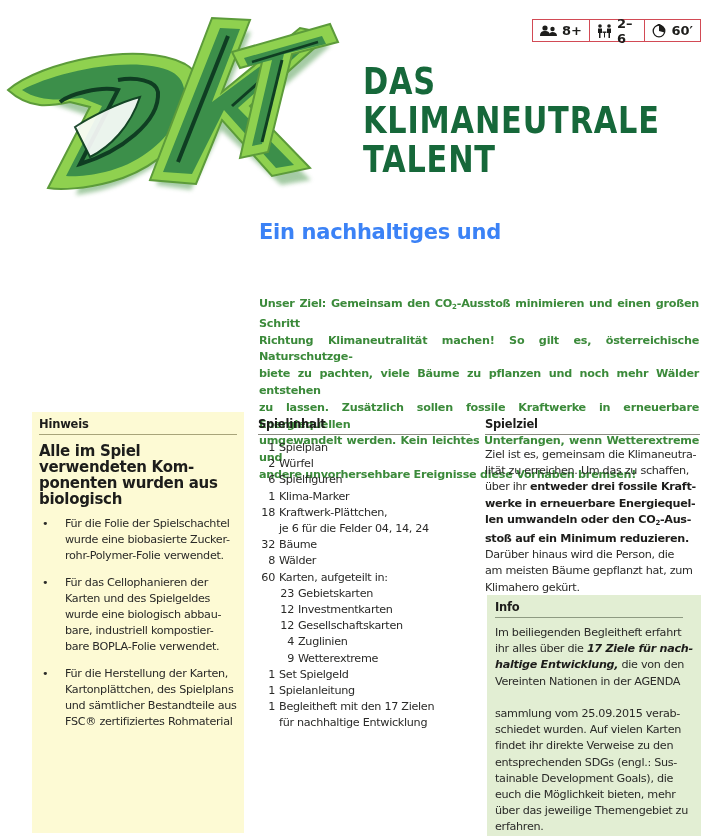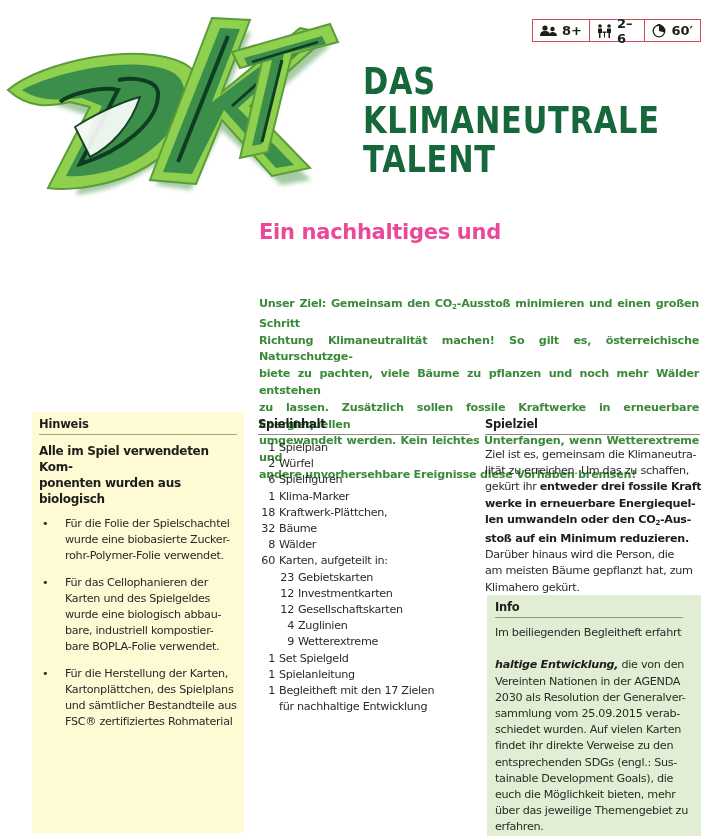--- a/index.html
+++ b/index.html
@@ -13,35 +13,35 @@
     .badges { position: absolute; left: 532px; top: 19px; height: 23px; display: flex; border: 1px solid #d24a55; }
     .badge { display: flex; align-items: center; justify-content: center; gap: 5px; padding: 0 7px; height: 100%; font-family: "DejaVu Sans", sans-serif; font-weight: bold; font-size: 13px; color: #1d1d1b; border-right: 1px solid #d24a55; }
     .badge:last-child { border-right: none; }
     .badge svg { display: block; }
 
     
     .title { position: absolute; left: 363px; top: 62px; font-family: "DejaVu Sans", sans-serif; font-weight: bold; font-size: 37px; line-height: 39px; color: #16683a; letter-spacing: 1px; transform: scaleX(0.82); transform-origin: left top; }
     .title div { white-space: nowrap; }
 
     
-    .subtitle { position: absolute; left: 259px; top: 218px; font-family: "DejaVu Sans", sans-serif; font-weight: bold; font-size: 21px; line-height: 29px; color: #ec4899; letter-spacing: -0.3px; }
+    .subtitle { position: absolute; left: 259px; top: 218px; font-family: "DejaVu Sans", sans-serif; font-weight: bold; font-size: 21px; line-height: 29px; color: #3b82f6; letter-spacing: -0.3px; }
     .subtitle div { white-space: nowrap; }
 
     
     .intro { position: absolute; left: 259px; top: 296px; width: 440px; font-family: "DejaVu Sans", sans-serif; font-weight: bold; font-size: 11.2px; line-height: 16.8px; color: #3b8a3a; letter-spacing: -0.25px; }
     .intro div { white-space: nowrap; }
     .intro .justify { text-align: justify; text-align-last: justify; white-space: normal; }
 
     
     .col-heading { font-family: "DejaVu Sans", sans-serif; font-weight: bold; font-size: 11.5px; color: #1d1d1b; padding-bottom: 3px; border-bottom: 1px solid #8a8a80; letter-spacing: -0.2px; }
     .body-text { font-family: "DejaVu Sans", sans-serif; font-size: 11.2px; line-height: 16.2px; color: #2a2a28; letter-spacing: -0.3px; }
 
     .hinweis { position: absolute; left: 32px; top: 412px; width: 212px; height: 421px; background: #fdfad4; padding: 5px 7px 1px 7px; }
     .hinweis .col-heading { border-bottom-color: #a8a47a; }
-    .hinweis .lead { margin-top: 8px; font-weight: bold; font-size: 12px; line-height: 16px; color: #1d1d1b; letter-spacing: -0.3px; }
+    .hinweis .lead { margin-top: 8px; font-weight: bold; font-size: 15px; line-height: 16px; color: #1d1d1b; letter-spacing: -0.3px; }
     .hinweis ul { list-style: none; margin-top: 9px; }
     .hinweis li { position: relative; padding-left: 26px; margin-bottom: 10px; }
     .hinweis li .bullet { position: absolute; left: 3px; top: 0; }
 
     .spielinhalt { position: absolute; left: 258px; top: 412px; width: 212px; padding-top: 5px; }
     .spielinhalt ul { list-style: none; margin-top: 5px; }
     .spielinhalt li { display: flex; }
     .spielinhalt .num { width: 21px; text-align: right; padding-right: 4px; flex: none; }
     .spielinhalt .sub .num { width: 40px; }
 
@@ -196,20 +196,21 @@
     <li>
         <span class="num">1</span>
         <span>Klima-Marker</span>
       </li>
     <li>
         <span class="num">18</span>
         <span>Kraftwerk-Plättchen,</span>
       </li>
     <li>
         <span class="num"></span>
+        <span>je 6 für die Felder 04, 14, 24</span>
       </li>
     <li>
         <span class="num">32</span>
         <span>Bäume</span>
       </li>
     <li>
         <span class="num">8</span>
         <span>Wälder</span>
       </li>
     <li>
@@ -253,38 +254,38 @@
         <span>für nachhaltige Entwicklung</span>
       </li>
   </ul>
 </div>
 
 <div class="spielziel">
   <div class="col-heading">Spielziel</div>
   <p class="body-text">
     <span class="line">Ziel ist es, gemeinsam die Klimaneutra-</span><br>
     <span class="line">lität zu erreichen. Um das zu schaffen,</span><br>
-    <span class="line"><span>gekürt ihr </span><span class="b">entweder drei fossile Kraft-</span></span><br>
+    <span class="line"><span>über ihr </span><span class="b">entweder drei fossile Kraft-</span></span><br>
     <span class="line b">werke in erneuerbare Energiequel-</span><br>
     <span class="line b"><span>len umwandeln oder den CO</span><sub>2</sub><span>-Aus-</span></span><br>
     <span class="line b">stoß auf ein Minimum reduzieren.</span><br>
     <span class="line">Darüber hinaus wird die Person, die</span><br>
     <span class="line">am meisten Bäume gepflanzt hat, zum</span><br>
     <span class="line">Klimahero gekürt.</span>
   </p>
 </div>
 
 <div class="info">
   <div class="col-heading">Info</div>
   <p class="body-text">
     <span class="line">Im beiliegenden Begleitheft erfahrt</span><br>
-    <br>
+    <span class="line"><span>ihr alles über die </span><span class="bi">17 Ziele für nach-</span></span><br>
     <span class="line"><span class="bi">haltige Entwicklung,</span><span> die von den</span></span><br>
     <span class="line">Vereinten Nationen in der AGENDA</span><br>
-    <span class="line">2030 als Resolution der Generalver-</span><br>
+    <br>
     <span class="line">sammlung vom 25.09.2015 verab-</span><br>
     <span class="line">schiedet wurden. Auf vielen Karten</span><br>
     <span class="line">findet ihr direkte Verweise zu den</span><br>
     <span class="line">entsprechenden SDGs (engl.: Sus-</span><br>
     <span class="line">tainable Development Goals), die</span><br>
     <span class="line">euch die Möglichkeit bieten, mehr</span><br>
     <span class="line">über das jeweilige Themengebiet zu</span><br>
     <span class="line">erfahren.</span>
   </p>
 </div>

